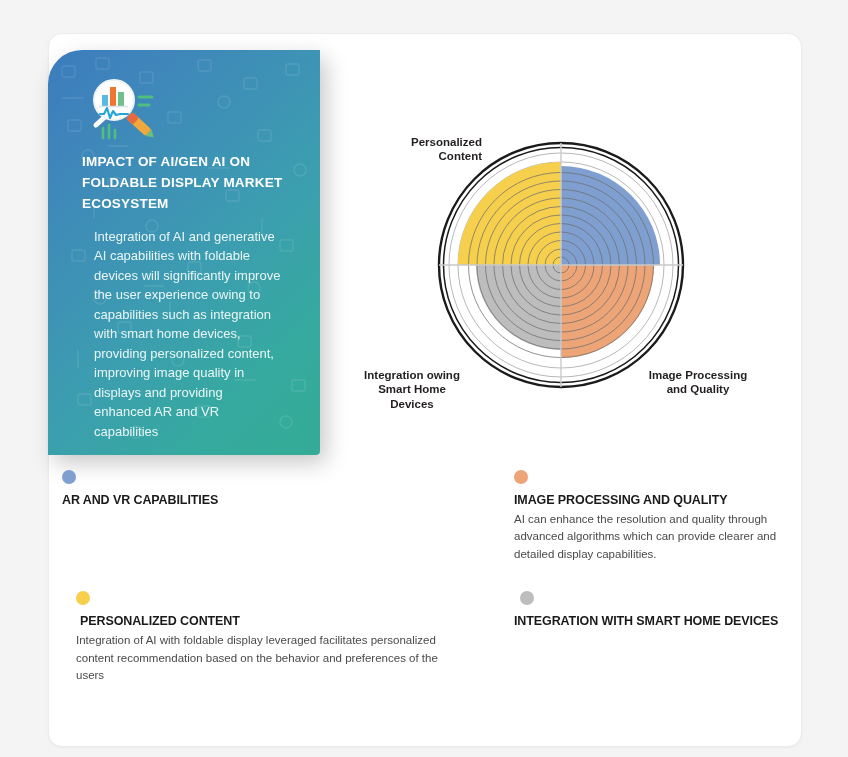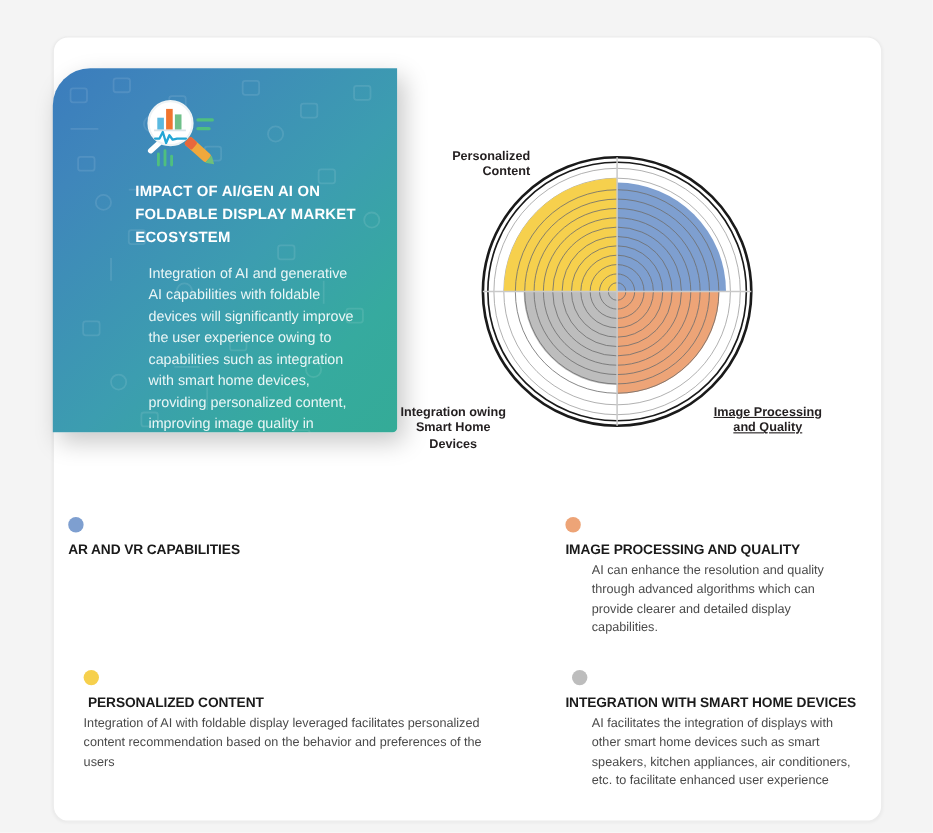--- a/index.html
+++ b/index.html
@@ -13,26 +13,25 @@
 
   
   .card{
     position:absolute;left:48px;top:33px;width:752px;height:712px;
     background:#ffffff;border:1px solid #ececec;border-radius:14px;
     box-shadow:0 1px 3px rgba(0,0,0,.045);
   }
 
   
   .panel{
-    position:absolute;left:48px;top:62px;width:272px;height:331px;
+    position:absolute;left:48px;top:50px;width:272px;height:405px;
     background:linear-gradient(135deg,#3b7cbd 0%,#3f86bb 18%,#3c9db0 55%,#36aa9f 80%,#34ab97 100%);
     border-top-left-radius:34px;border-bottom-right-radius:4px;
     box-shadow:6px 8px 22px rgba(0,0,0,.22);
     overflow:hidden;
-    padding-left:41px;
   }
   .panel .texture{
     position:absolute;inset:0;opacity:.10;pointer-events:none;
   }
   .panel-inner{position:relative;padding:28px 26px 0 34px;}
 
   
   .icon-wrap{position:relative;width:92px;height:62px;margin-bottom:12px;}
 
   
@@ -46,42 +45,42 @@
 
   
   .chart-area{position:absolute;left:340px;top:55px;width:450px;height:395px;}
   .chart-label{
     position:absolute;font-size:11.5px;font-weight:bold;color:#231f20;
     line-height:1.25;text-align:center;white-space:pre-line;
   }
   #lbl-tl{left:12px;top:80px;width:130px;text-align:right;}
   #lbl-tr{left:286px;top:80px;width:140px;text-align:center;}
   #lbl-bl{left:2px;top:313px;width:140px;text-align:center;}
-  #lbl-br{left:288px;top:313px;width:140px;text-align:center;text-decoration:underline;}
+  #lbl-br{left:288px;top:313px;width:140px;text-align:center;}
 
   
   .legend{
     position:absolute;left:62px;top:470px;width:730px;
   }
   .legend-grid{display:grid;grid-template-columns:452px 278px;grid-template-rows:auto auto;}
   .legend-cell{padding:0 12px 0 0;}
   .legend-cell.r2{padding-top:28px;}
   .legend-dot{
     width:14px;height:14px;border-radius:50%;display:block;margin:0 0 9px 0;
   }
   .legend-title{
     font-size:12.5px;font-weight:bold;color:#1a1a1a;letter-spacing:-.1px;
     margin:0 0 4px 0;text-transform:uppercase;
   }
   .legend-desc{
     font-size:11.5px;color:#4a4a4a;line-height:1.52;margin:0;max-width:370px;
   }
   .ind-1{padding-left:18px;}
   .ind-2{padding-left:14px;}
-  .legend-cell.right .legend-desc{max-width:272px;margin-left:24px;}
+  .legend-cell.right .legend-desc{max-width:272px;}
 </style>
 </head>
 <body>
 
 <div id="root">
 
   <div class="card"></div>
 
   <div class="panel">
 
@@ -247,19 +246,18 @@
 
       <div class="legend-cell r2 ind-2">
         <span class="legend-dot" style="background:#f6d04d"></span>
         <div class="legend-title ind-1" style="padding-left:4px">PERSONALIZED CONTENT</div>
         <p class="legend-desc">Integration of AI with foldable display leveraged facilitates personalized content recommendation based on the behavior and preferences of the users</p>
       </div>
 
       <div class="legend-cell r2 right">
         <span class="legend-dot" style="background:#bdbdbd;margin-left:6px"></span>
         <div class="legend-title">INTEGRATION WITH SMART HOME DEVICES</div>
-        <p class="legend-desc">AI facilitates the integration of displays with other smart home devices such as smart speakers, kitchen appliances, air conditioners, etc. to facilitate enhanced user experience</p>
       </div>
 
     </div>
   </div>
 
 </div>
 
 </body></html>

